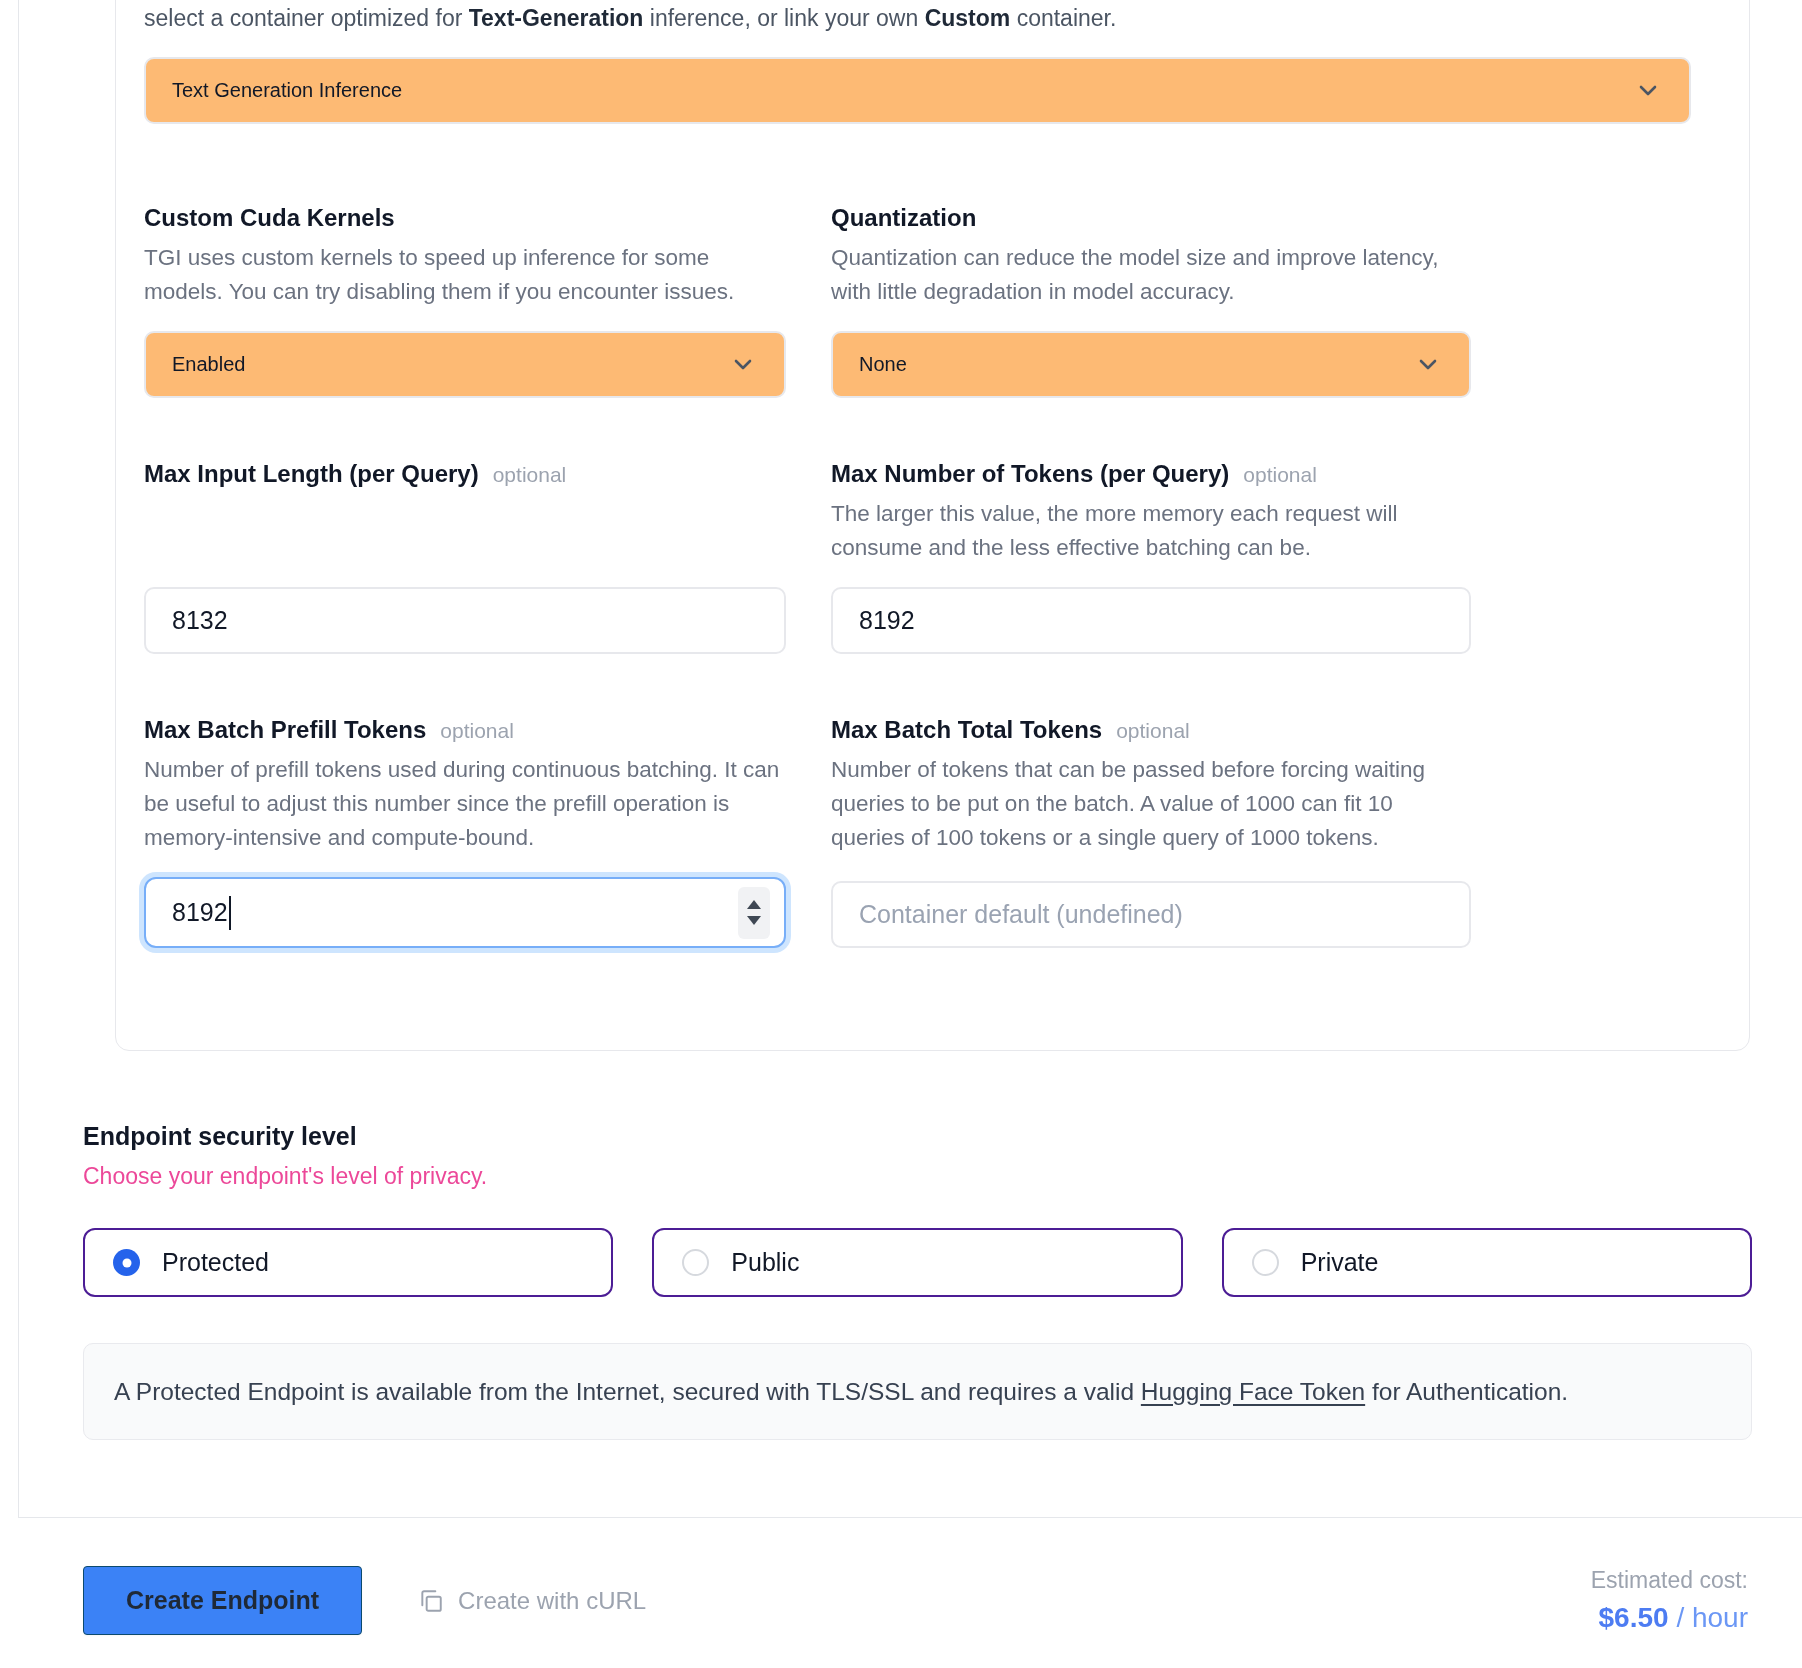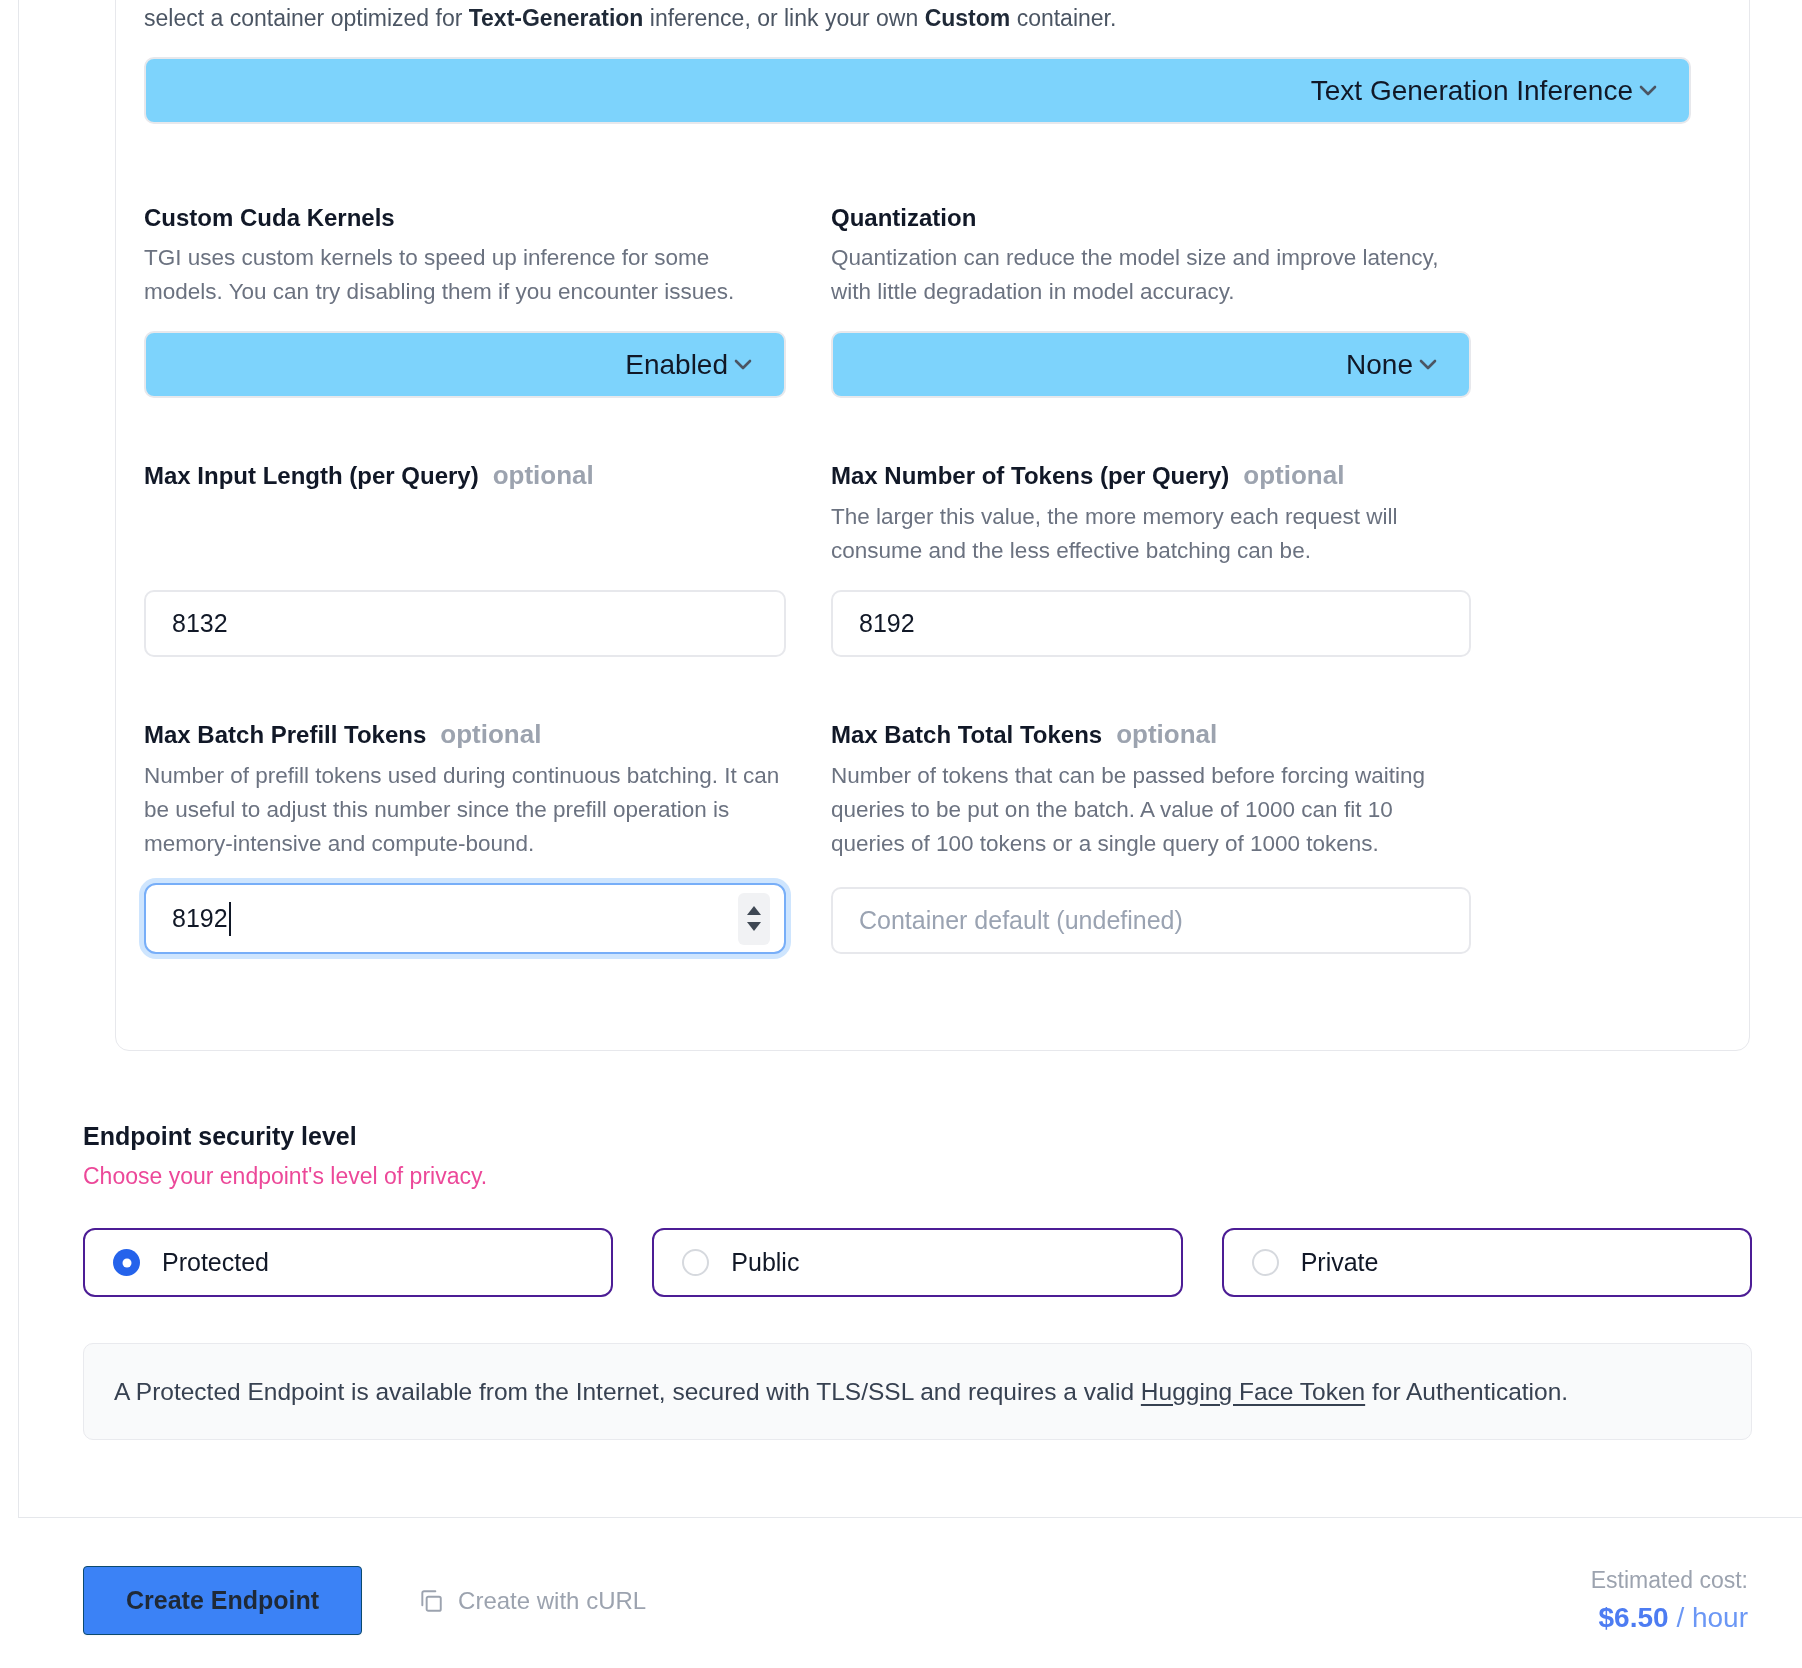--- a/index.html
+++ b/index.html
@@ -14,31 +14,31 @@
     border-top:1px solid #e5e7eb; }
 
   
   .inner-card { position:absolute; left:115px; top:-26px; width:1635px; height:1077px;
     border:1px solid #e7e8ec; border-radius:14px; background:#fff; padding:28px 0 0 28px; }
 
   .intro { font-size:23px; color:#4b5563; line-height:30px; }
   .intro b { color:#1f2937; font-weight:700; }
 
   .select { display:flex; align-items:center; height:67px; border:2px solid #e7e8ec;
-    border-radius:10px; background:#7dd3fc; padding:0 26px; font-size:28px; color:#111827;
-    justify-content:flex-end; cursor:pointer; }
+    border-radius:10px; background:#fdba74; padding:0 26px; font-size:20px; color:#111827;
+    justify-content:space-between; cursor:pointer; }
   .select-main { width:1547px; margin-top:24px; }
   .chevron { width:30px; height:30px; flex:0 0 auto; }
 
   .grid { display:grid; grid-template-columns:642px 640px; column-gap:45px; row-gap:62px;
     margin-top:80px; width:1327px; }
   .field { display:flex; flex-direction:column; }
   .label-row { display:flex; align-items:baseline; gap:14px; }
   .field-label { font-size:24px; font-weight:700; color:#111827; }
-  .optional { font-size:26px; color:#9ca3af;font-weight:bold; }
+  .optional { font-size:21px; color:#9ca3af; }
   .field-desc { margin-top:9px; font-size:22.5px; line-height:34px; color:#6b7280; }
   .control { margin-top:auto; }
   .control-inner-gap { height:22px; }
 
   .text-input { width:100%; height:67px; border:2px solid #e7e8ec; border-radius:10px;
     padding:0 26px; font-size:25px; color:#111827; background:#fff; outline:none;
     font-family:"Liberation Sans","DejaVu Sans",sans-serif; }
   .text-input::placeholder { color:#9aa3b2; }
 
   

